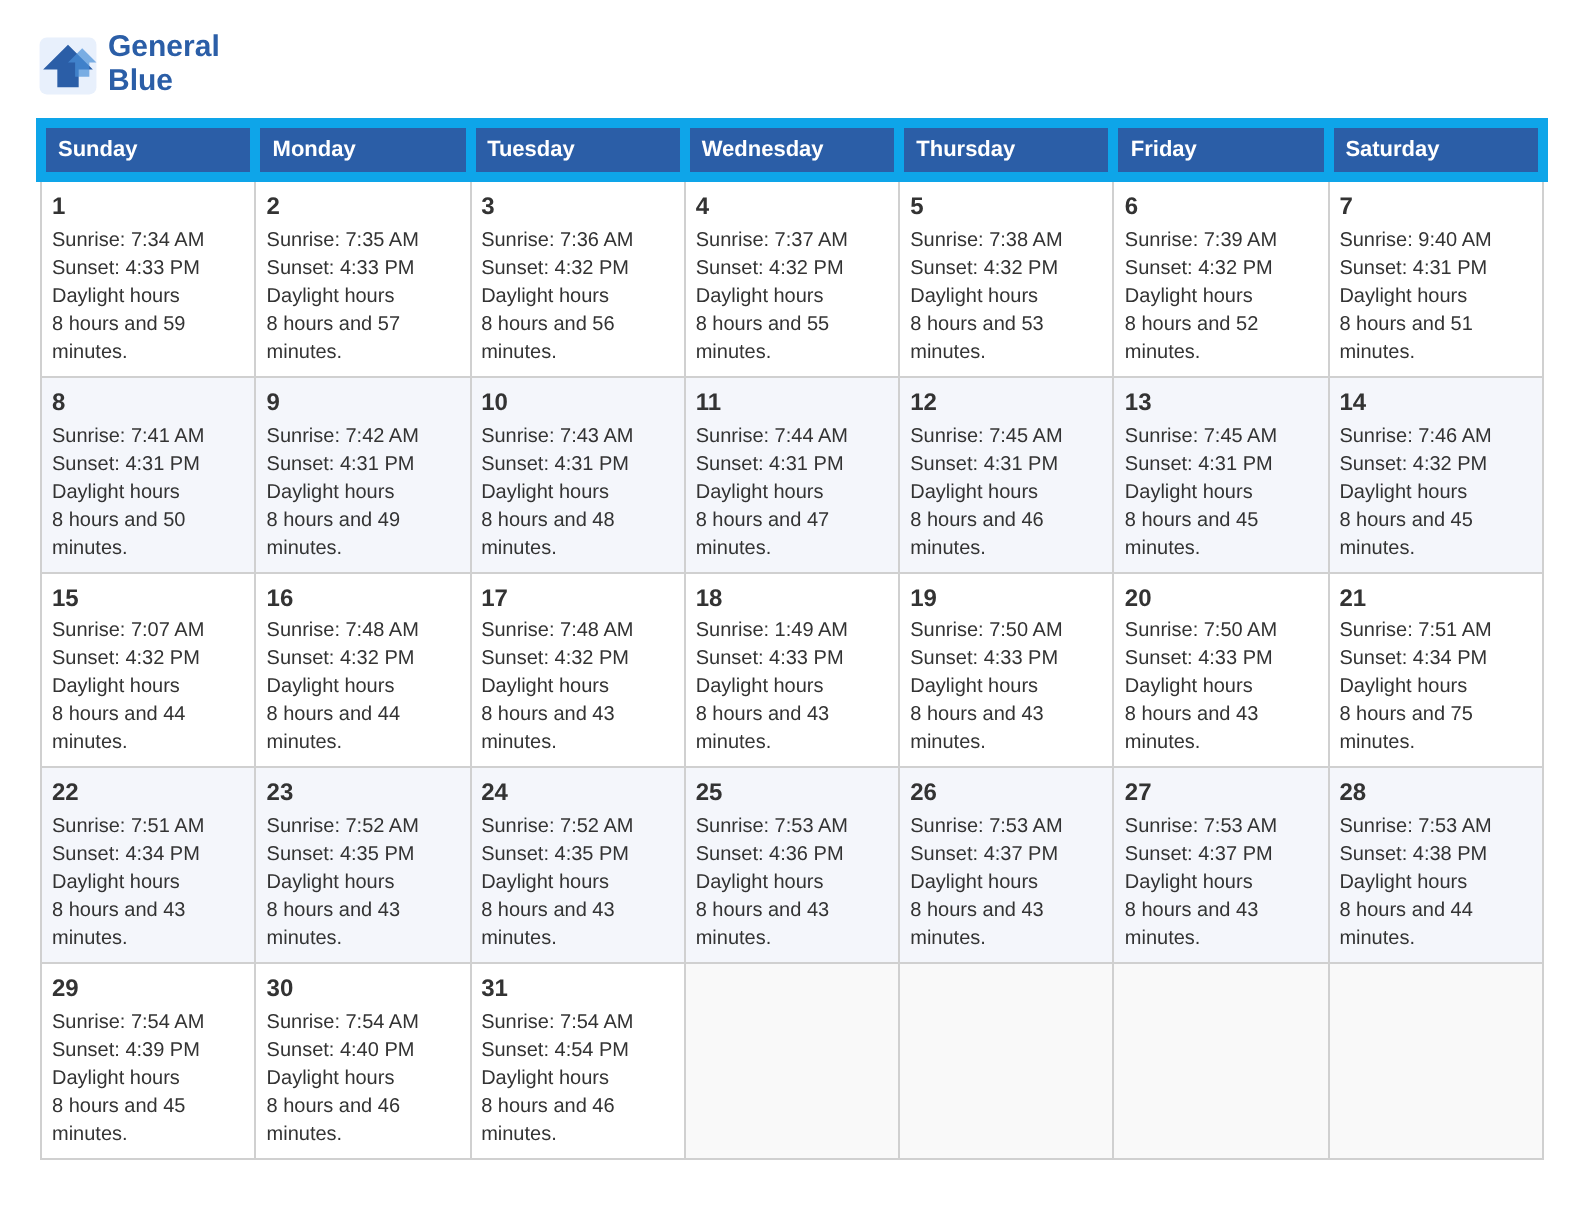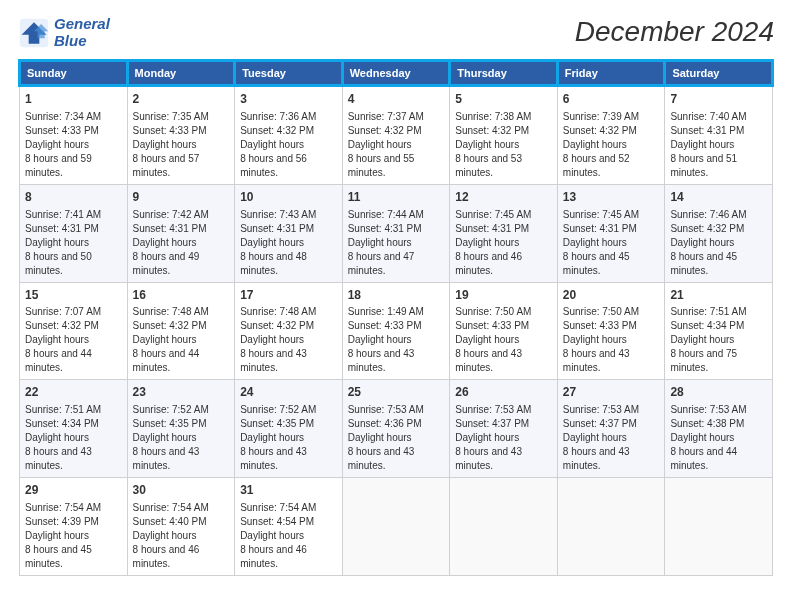--- a/index.html
+++ b/index.html
@@ -11,24 +11,23 @@
       overflow: hidden;
     }
     .page {
       width: 792px;
       min-height: 612px;
       background: #fff;
       padding: 16px 18px 12px 18px;
     }
     .header {
       display: flex;
-      justify-content: space-between;
+      justify-content: flex-start;
       align-items: flex-start;
       margin-bottom: 10px;
-      font-style: italic;
     }
     .logo {
       display: flex;
       align-items: center;
       gap: 4px;
     }
     .logo-text {
       font-size: 15px;
       font-weight: bold;
       color: #2b5ea7;
@@ -55,21 +54,21 @@
       border-collapse: collapse;
       font-size: 10px;
     }
     thead tr th {
       background: #2b5ea7;
       color: #fff;
       font-size: 11px;
       font-weight: bold;
       padding: 5px 6px;
       text-align: left;
-      border: 3px solid #0ea5e9;
+      border: 5px solid #0ea5e9;
     }
     tbody tr td {
       border: 1px solid #d0d0d0;
       vertical-align: top;
       padding: 4px 5px;
       width: 14.28%;
       height: 82px;
       background: #fff;
       color: #333;
       font-size: 10px;
@@ -101,21 +100,20 @@
         <rect x="2" y="2" width="32" height="32" rx="4" fill="#e8f0fc"></rect>
         <polygon points="18,6 32,20 24,20 24,30 12,30 12,20 4,20" fill="#2b5ea7"></polygon>
         <polygon points="26,8 34,16 30,16 30,24 22,24 22,16 18,16" fill="#4a90d9" opacity="0.7"></polygon>
       </svg>
       <div class="logo-text">
         <div>General</div>
         <div>Blue</div>
       </div>
     </div>
     <div class="title-block">
-      <div class="month-title">December 2024</div>
     </div>
   </div>
 
   <table>
     <thead>
       <tr>
       <th>Sunday</th>
           <th>Monday</th>
           <th>Tuesday</th>
           <th>Wednesday</th>
@@ -125,21 +123,21 @@
         </tr>
     </thead>
     <tbody id="calendar-body">
     <tr>
           <td><span class="day-num">1</span><span>Sunrise: 7:34 AM</span><br><span>Sunset: 4:33 PM</span><br><span>Daylight hours</span><br><span>8 hours and 59 minutes.</span></td>
           <td><span class="day-num">2</span><span>Sunrise: 7:35 AM</span><br><span>Sunset: 4:33 PM</span><br><span>Daylight hours</span><br><span>8 hours and 57 minutes.</span></td>
           <td><span class="day-num">3</span><span>Sunrise: 7:36 AM</span><br><span>Sunset: 4:32 PM</span><br><span>Daylight hours</span><br><span>8 hours and 56 minutes.</span></td>
           <td><span class="day-num">4</span><span>Sunrise: 7:37 AM</span><br><span>Sunset: 4:32 PM</span><br><span>Daylight hours</span><br><span>8 hours and 55 minutes.</span></td>
           <td><span class="day-num">5</span><span>Sunrise: 7:38 AM</span><br><span>Sunset: 4:32 PM</span><br><span>Daylight hours</span><br><span>8 hours and 53 minutes.</span></td>
           <td><span class="day-num">6</span><span>Sunrise: 7:39 AM</span><br><span>Sunset: 4:32 PM</span><br><span>Daylight hours</span><br><span>8 hours and 52 minutes.</span></td>
-          <td><span class="day-num">7</span><span>Sunrise: 7:40 AM</span><br><span>Sunset: 4:31 PM</span><br><span>Daylight hours</span><br><span>8 hours and 51 minutes.</span></td>
+          <td><span class="day-num">7</span><span>Sunrise: 9:40 AM</span><br><span>Sunset: 4:31 PM</span><br><span>Daylight hours</span><br><span>8 hours and 51 minutes.</span></td>
         </tr>
         <tr>
           <td><span class="day-num">8</span><span>Sunrise: 7:41 AM</span><br><span>Sunset: 4:31 PM</span><br><span>Daylight hours</span><br><span>8 hours and 50 minutes.</span></td>
           <td><span class="day-num">9</span><span>Sunrise: 7:42 AM</span><br><span>Sunset: 4:31 PM</span><br><span>Daylight hours</span><br><span>8 hours and 49 minutes.</span></td>
           <td><span class="day-num">10</span><span>Sunrise: 7:43 AM</span><br><span>Sunset: 4:31 PM</span><br><span>Daylight hours</span><br><span>8 hours and 48 minutes.</span></td>
           <td><span class="day-num">11</span><span>Sunrise: 7:44 AM</span><br><span>Sunset: 4:31 PM</span><br><span>Daylight hours</span><br><span>8 hours and 47 minutes.</span></td>
           <td><span class="day-num">12</span><span>Sunrise: 7:45 AM</span><br><span>Sunset: 4:31 PM</span><br><span>Daylight hours</span><br><span>8 hours and 46 minutes.</span></td>
           <td><span class="day-num">13</span><span>Sunrise: 7:45 AM</span><br><span>Sunset: 4:31 PM</span><br><span>Daylight hours</span><br><span>8 hours and 45 minutes.</span></td>
           <td><span class="day-num">14</span><span>Sunrise: 7:46 AM</span><br><span>Sunset: 4:32 PM</span><br><span>Daylight hours</span><br><span>8 hours and 45 minutes.</span></td>
         </tr>

